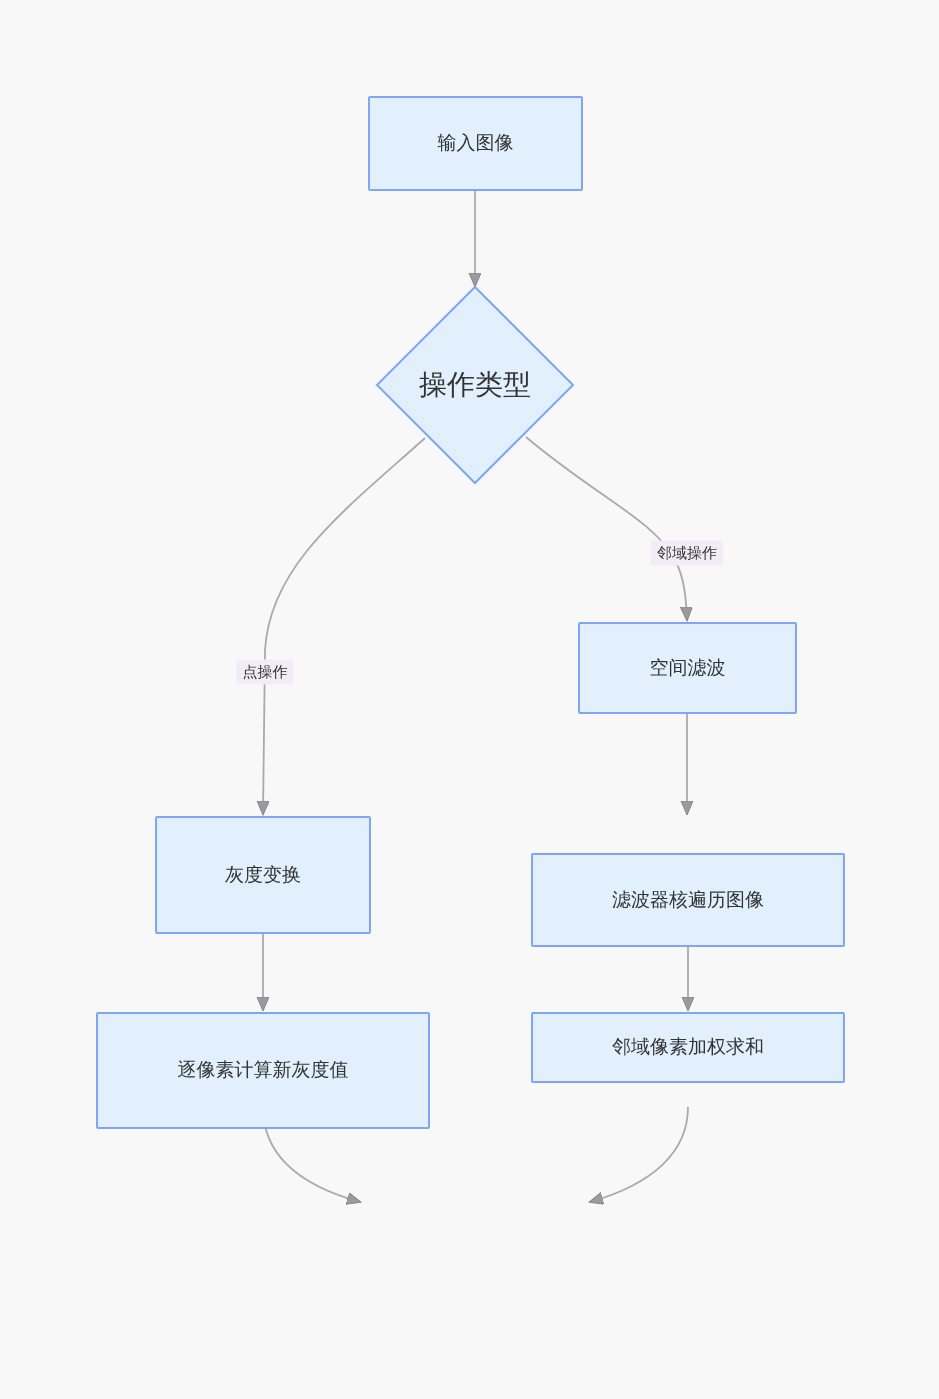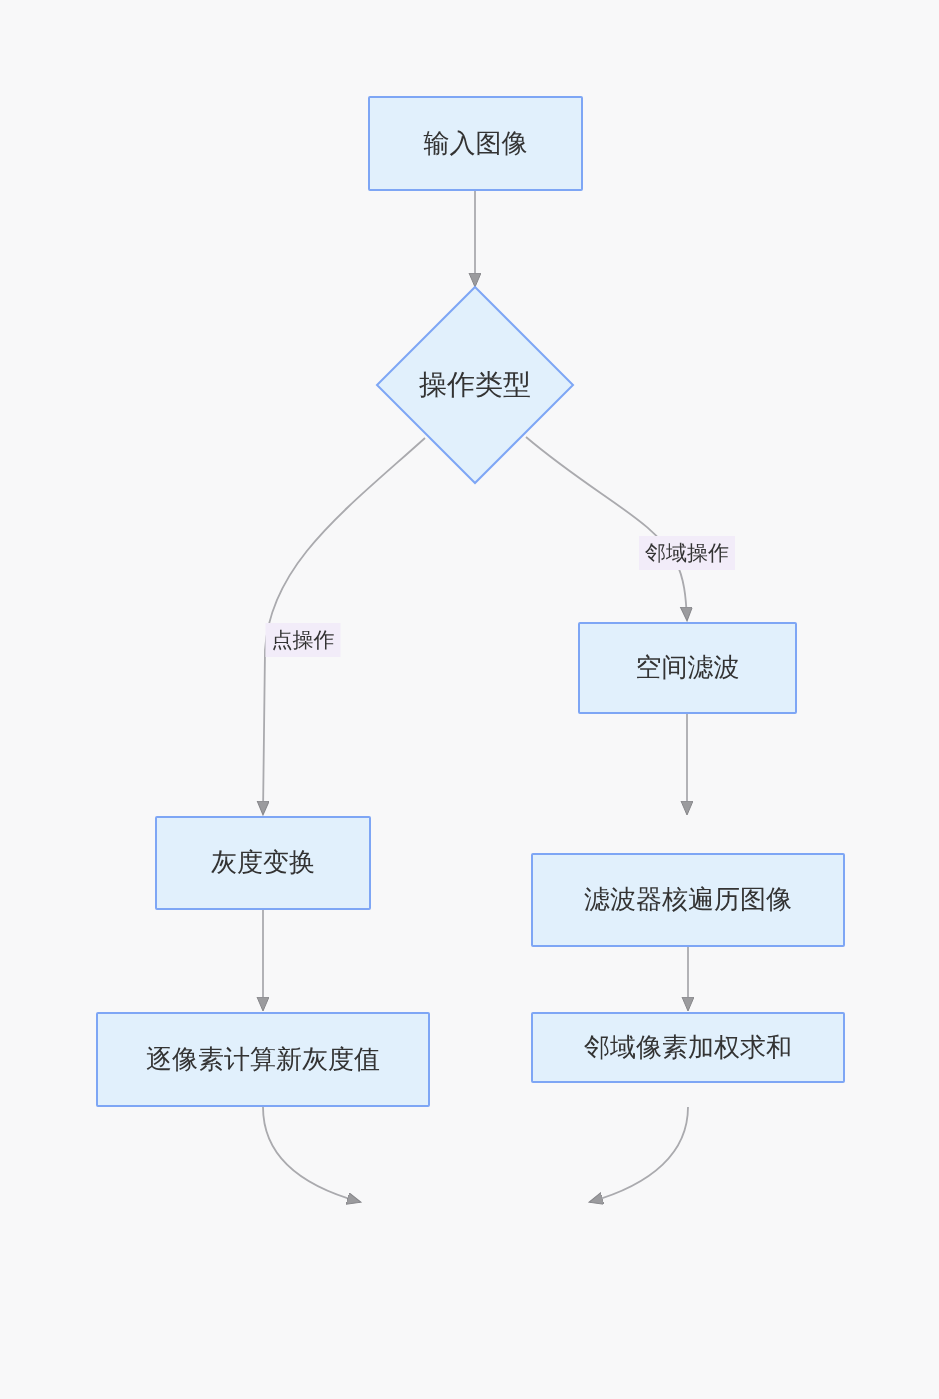--- a/index.html
+++ b/index.html
@@ -22,47 +22,47 @@
     overflow:hidden;
   }
   .canvas{position:absolute;inset:0;}
   svg.edges{position:absolute;left:0;top:0;}
   .node{
     position:absolute;
     display:flex;align-items:center;justify-content:center;
     background:var(--node-fill);
     border:2px solid var(--node-border);
     border-radius:2px;
-    font-size:26px;
+    font-size:19px;
     text-align:center;
     box-sizing:border-box;
     line-height:1.3;
   }
   .node-input          {left:368px;top:96px;  width:215px;height:95px;}
   .node-spatial-filter {left:578px;top:622px; width:219px;height:92px;}
-  .node-gray-transform {left:155px;top:816px; width:216px;height:94px;}
+  .node-gray-transform {left:155px;top:816px; width:216px;height:118px;}
   .node-kernel-traverse{left:531px;top:853px; width:314px;height:94px;}
-  .node-per-pixel      {left:96px; top:1012px;width:334px;height:95px;}
+  .node-per-pixel      {left:96px; top:1012px;width:334px;height:117px;}
   .node-weighted-sum   {left:531px;top:1012px;width:314px;height:71px;}
   .node-output         {left:342px;top:1206px;width:268px;height:96px;}
   .diamond-label{
     position:absolute;left:475px;top:385px;
     transform:translate(-50%,-50%);
     font-size:28px;white-space:nowrap;
   }
   .edge-label{
     position:absolute;
     transform:translate(-50%,-50%);
     background:var(--edge-label-bg);
-    font-size:21px;
+    font-size:15px;
     padding:3px 6px;
     white-space:nowrap;
     text-align:right;
   }
-  .edge-label-point       {left:265px;top:640px;margin-left:38px;}
+  .edge-label-point       {left:265px;top:672px;}
   .edge-label-neighborhood{left:687px;top:553px;}
 </style>
 </head>
 <body>
 
 <div class="canvas">
 
   <svg class="edges" width="939" height="1399" viewBox="0 0 939 1399">
     <defs>
       <marker id="arrow" markerUnits="userSpaceOnUse" markerWidth="16" markerHeight="14" refX="13" refY="6" orient="auto">

